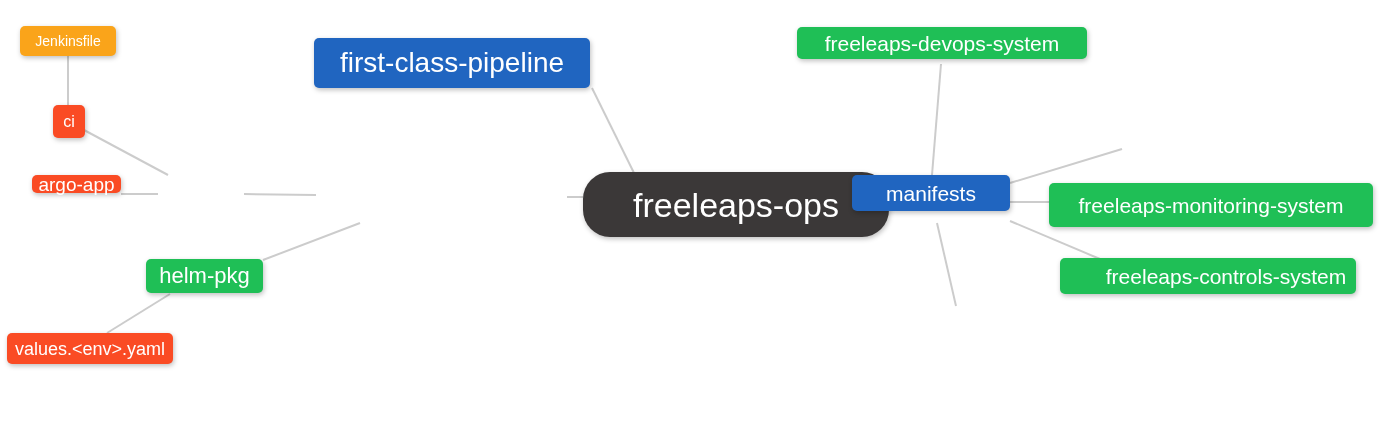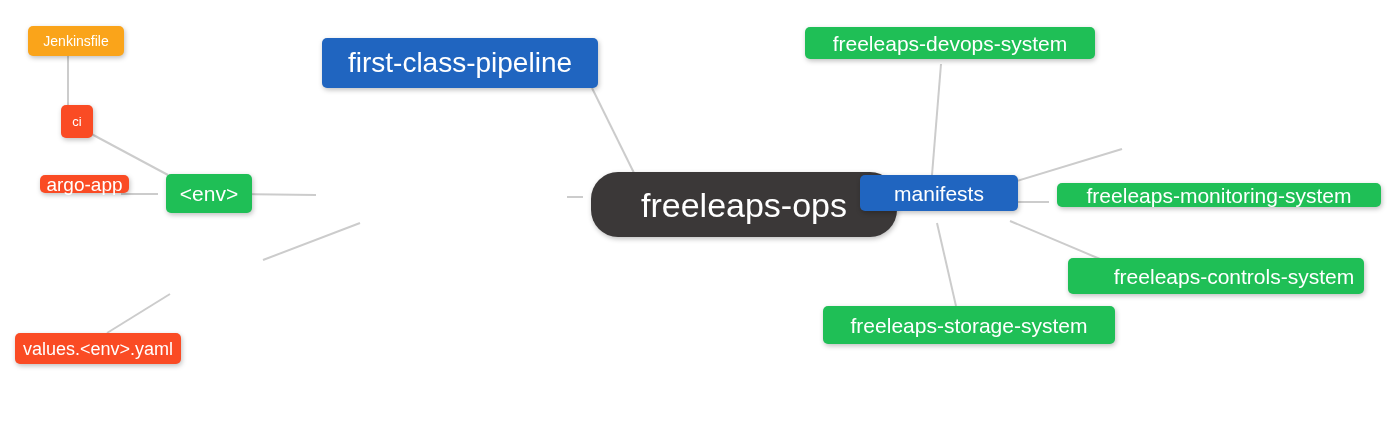--- a/index.html
+++ b/index.html
@@ -33,21 +33,20 @@
     align-items: center;
     justify-content: center;
     box-sizing: border-box;
     color: #ffffff;
     border-radius: 5px;
     box-shadow: 1px 2px 5px rgba(0,0,0,0.25);
     white-space: nowrap;
     cursor: pointer;
     line-height: 1;
     letter-spacing: 0;
-    margin-left: 8px;
   }
   .c-root   { background: var(--c-root,   #3b3838); }
   .c-branch { background: var(--c-branch, #2065c0); text-align: center; }
   .c-green  { background: var(--c-green,  #1fbf56); }
   .c-red    { background: var(--c-red,    #fa4b24); }
   .c-orange { background: var(--c-orange, #faa41a); }
 </style>
 </head>
 <body>
 
@@ -65,38 +64,37 @@
     <line x1="847" y1="200" x2="852" y2="200"></line>
     <line x1="941" y1="64" x2="932" y2="175"></line>
     <line x1="1010" y1="183" x2="1122" y2="149"></line>
     <line x1="1010" y1="202" x2="1049" y2="202"></line>
     <line x1="1010" y1="221" x2="1100" y2="259"></line>
     <line x1="937" y1="223" x2="956" y2="306"></line>
   </svg>
 
   <div class="node c-orange" style="left:20px;  top:26px;  width:96px;  height:30px; font-size:14px;">Jenkinsfile</div>
 
-  <div class="node c-red" style="left:53px;  top:105px; width:32px;  height:33px; font-size:13px;">ci</div>
+  <div class="node c-red" style="left:53px;  top:105px; width:32px;  height:33px; font-size:16px;">ci</div>
 
   <div class="node c-red" style="left:32px;  top:175px; width:89px;  height:18px; font-size:19px;">argo-app</div>
 
-  <div class="node c-green" style="left:158px; top:174px; width:86px;  height:39px; font-size:21px;">&lt;env&gt;</div>
 
+  <div class="node c-green" style="left:146px; top:259px; width:117px; height:34px; font-size:22px;">helm-pkg</div>
 
   <div class="node c-red" style="left:7px;   top:333px; width:166px; height:31px; font-size:18px;">values.&lt;env&gt;.yaml</div>
 
   <div class="node c-branch" style="left:314px; top:38px;  width:276px; height:50px; font-size:28px;">first-class-pipeline</div>
 
 
   <div class="node c-root" style="left:583px; top:172px; width:306px; height:65px; font-size:34px;border-radius:27px;">freeleaps-ops</div>
 
   <div class="node c-branch" style="left:852px; top:175px; width:158px; height:36px; font-size:21px;">manifests</div>
 
   <div class="node c-green" style="left:797px; top:27px;  width:290px; height:32px; font-size:21px;">freeleaps-devops-system</div>
 
 
-  <div class="node c-green" style="left:1049px; top:183px; width:324px; height:24px; font-size:21px;">freeleaps-monitoring-system</div>
+  <div class="node c-green" style="left:1049px; top:183px; width:324px; height:44px; font-size:21px;">freeleaps-monitoring-system</div>
 
   <div class="node c-green" style="left:1060px; top:258px; width:296px; height:36px; font-size:21px;padding-left:36px;">freeleaps-controls-system</div>
 
-  <div class="node c-green" style="left:815px; top:306px; width:292px; height:38px; font-size:21px;">freeleaps-storage-system</div>
 
 </div>
 
 </body></html>

